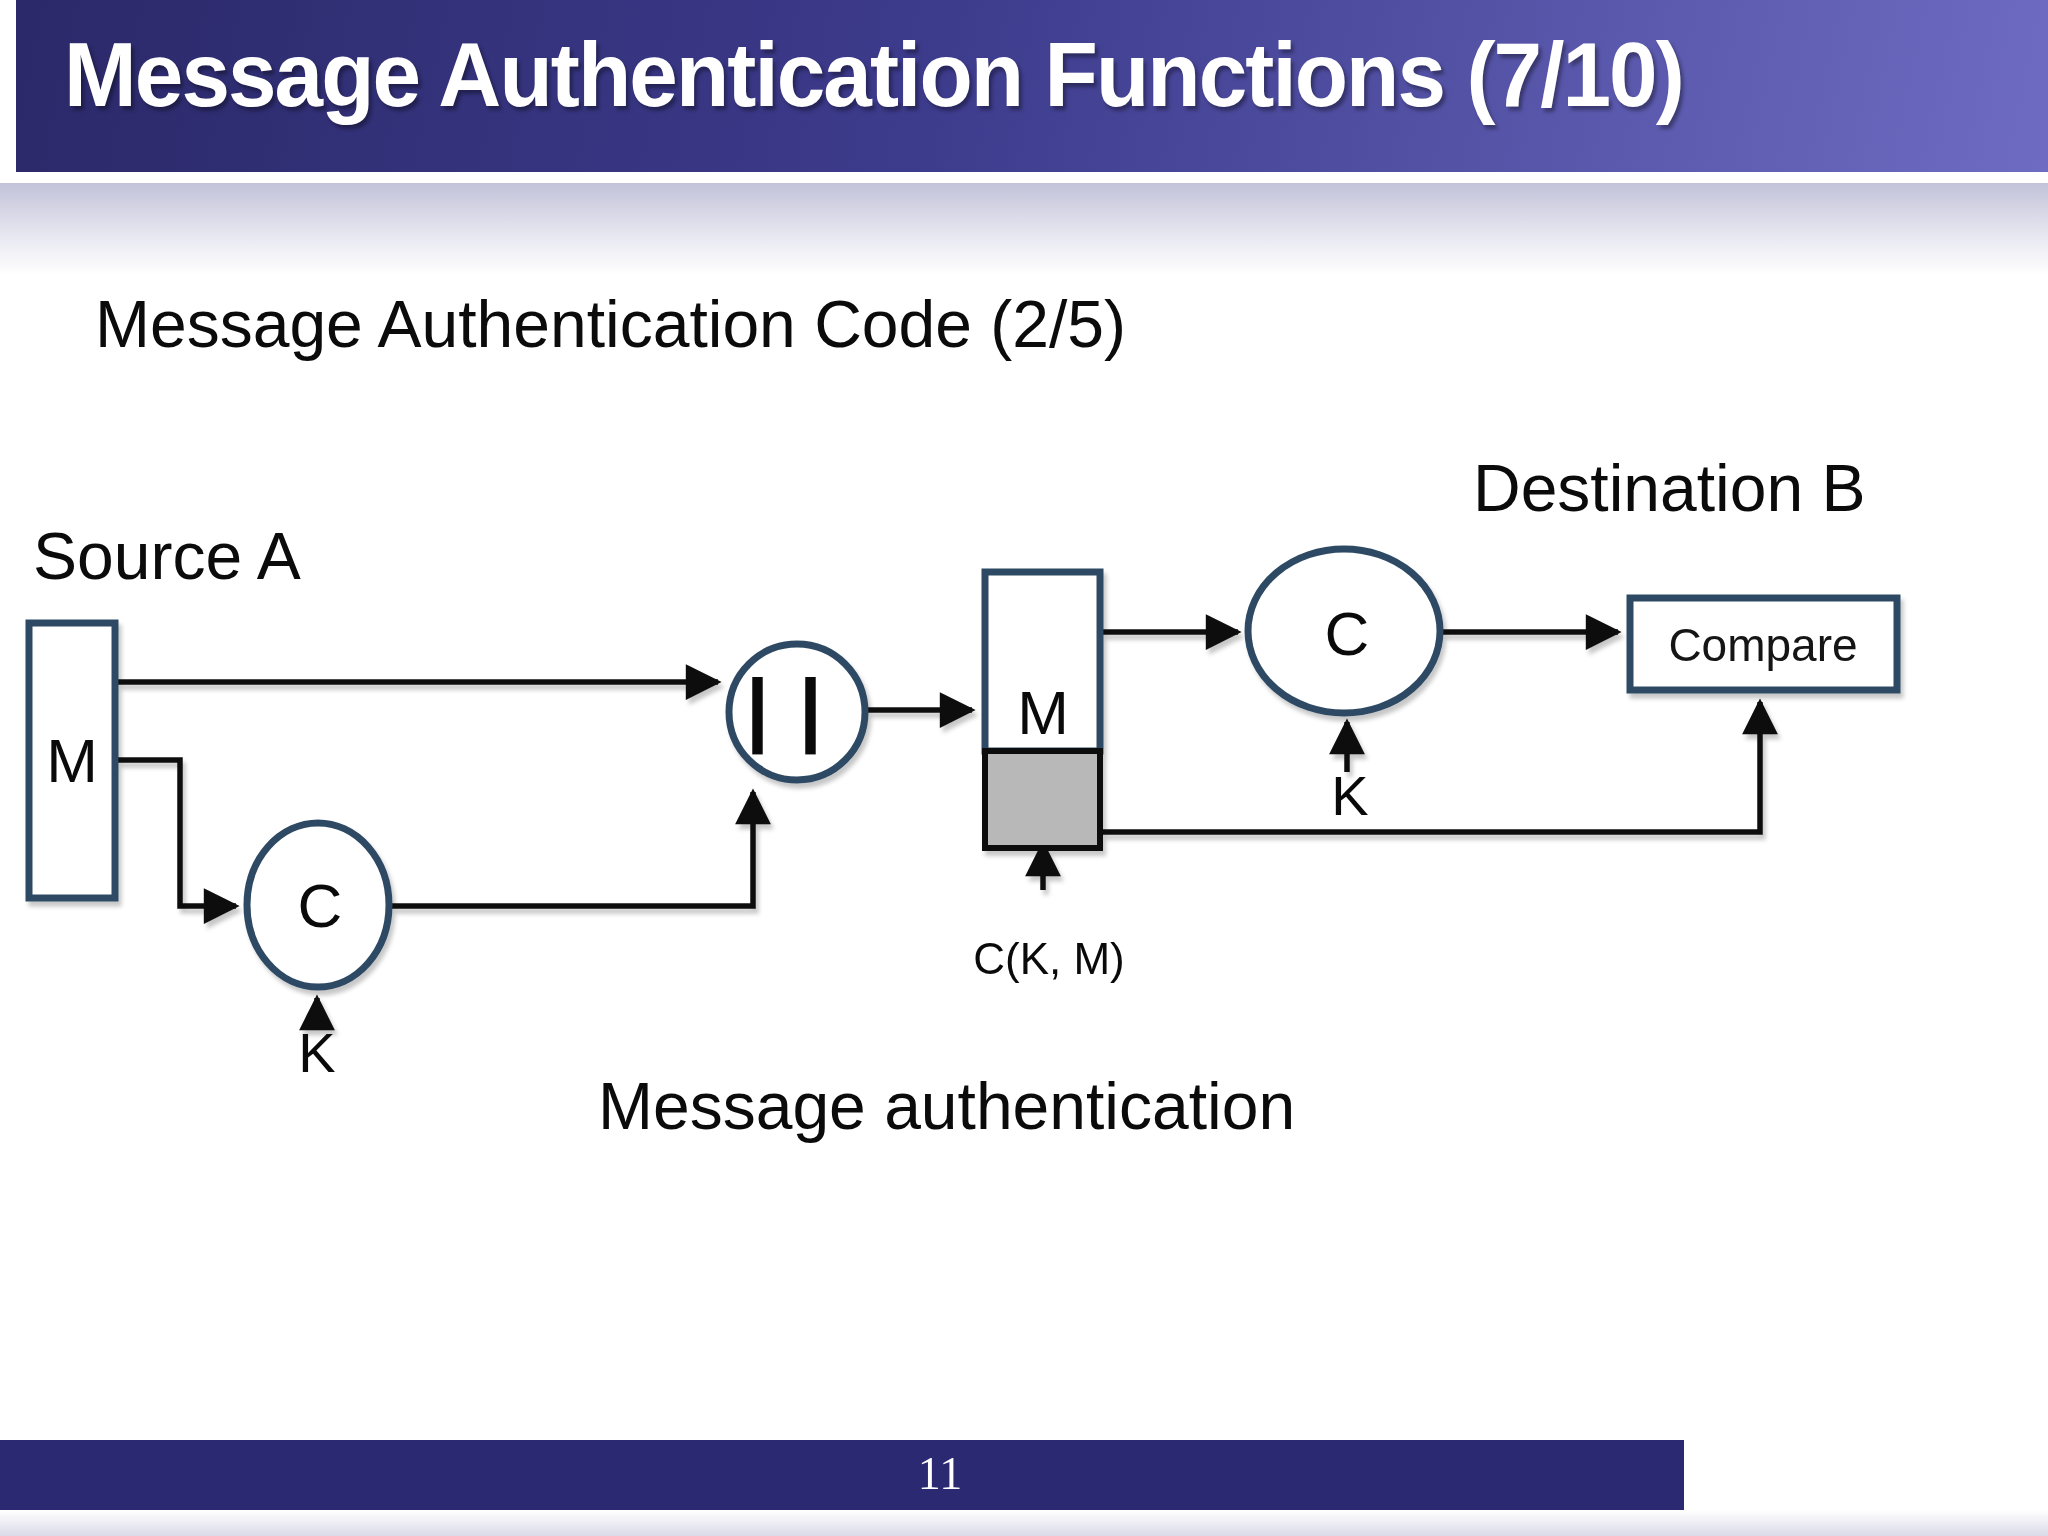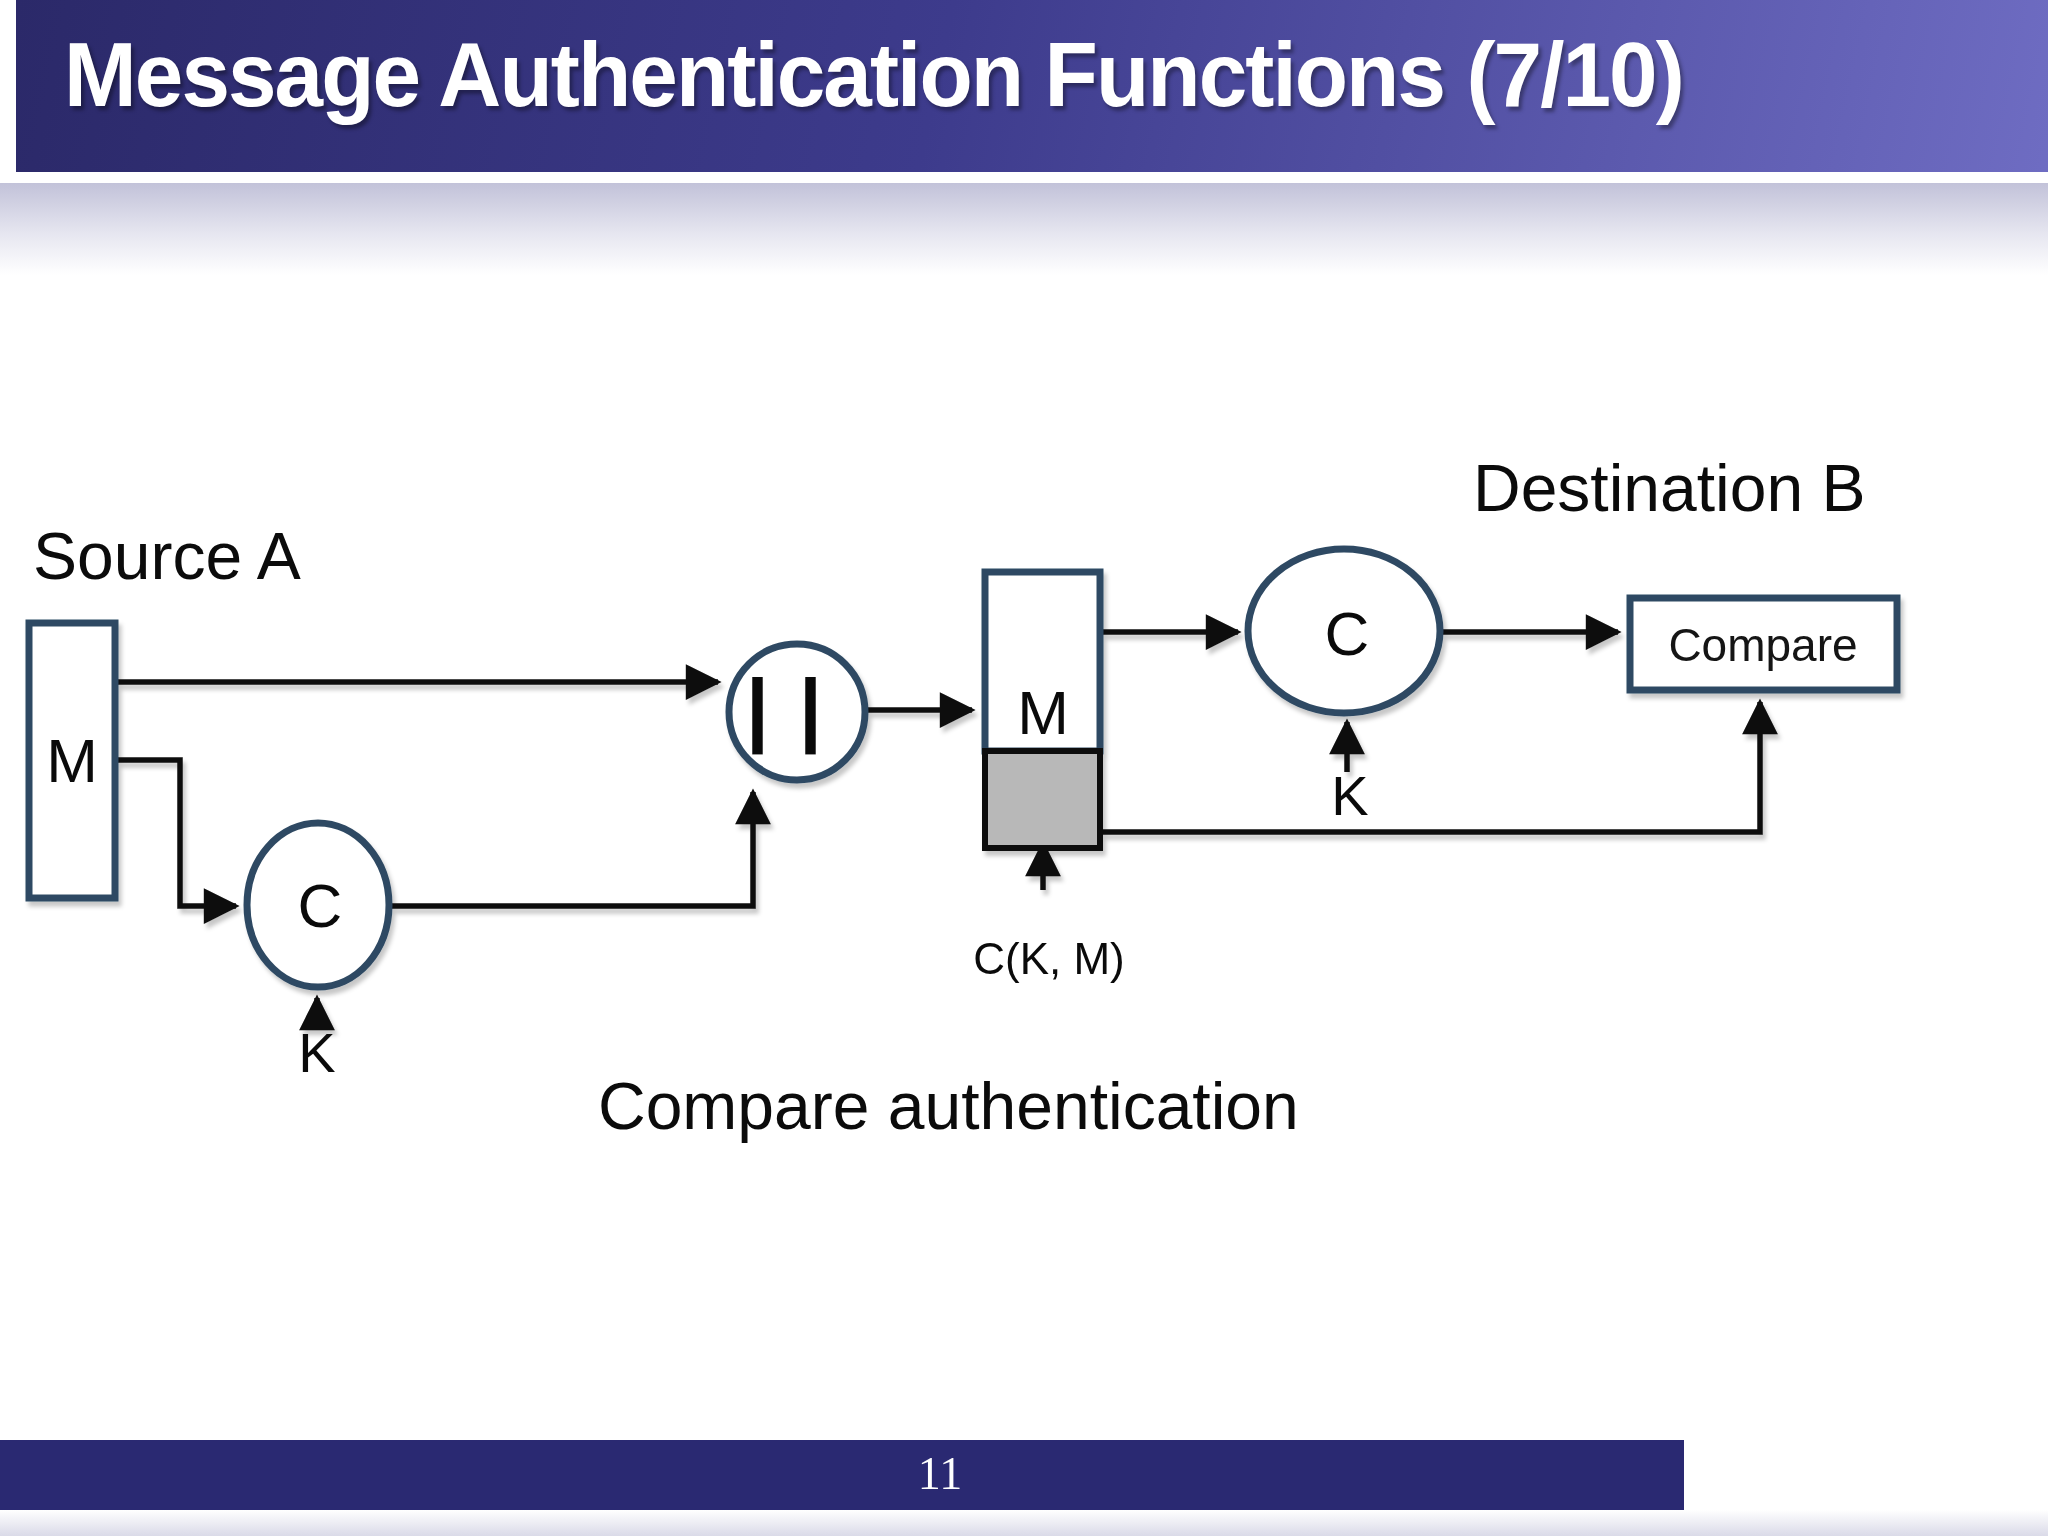--- a/index.html
+++ b/index.html
@@ -77,20 +77,21 @@
 <body>
 
 <div class="stage">
 
   <div class="title-bar">
     <div class="title-text">Message Authentication Functions (7/10)</div>
   </div>
   <div class="white-strip"></div>
   <div class="fade-band"></div>
 
+  <div class="subtitle">Message Authentication Code (2/5)</div>
 
   <svg class="diagram" width="2048" height="1536" viewBox="0 0 2048 1536">
     <defs>
       <marker id="ah" viewBox="0 0 10 10" refX="9" refY="5" markerWidth="8" markerHeight="6.5" orient="auto-start-reverse">
         <path d="M0,0 L10,5 L0,10 z" fill="#0c0c0c"></path>
       </marker>
       <filter id="sh" x="-20%" y="-20%" width="140%" height="140%">
         <feDropShadow dx="3" dy="5" stdDeviation="2" flood-color="#000000" flood-opacity="0.22"></feDropShadow>
       </filter>
     </defs>
@@ -124,20 +125,20 @@
   <div class="dlabel letter" style="left:72px;top:760px;">M</div>
   <div class="dlabel letter" style="left:320px;top:905px;">C</div>
   <div class="dlabel keyletter" style="left:317px;top:1052px;">K</div>
   <div class="dlabel concat-text" style="left:799px;top:712px;">||</div>
   <div class="dlabel letter" style="left:1043px;top:712px;">M</div>
   <div class="dlabel ckm-text" style="left:1049px;top:959px;">C(K, M)</div>
   <div class="dlabel letter" style="left:1347px;top:633px;">C</div>
   <div class="dlabel keyletter" style="left:1350px;top:795px;">K</div>
   <div class="dlabel compare-text" style="left:1763px;top:645px;">Compare</div>
 
-  <div class="caption">Compare authentication</div>
+  <div class="caption">Message authentication</div>
 
   <div class="footer-bar">
     <div class="page-number">11</div>
   </div>
   <div class="below-footer"></div>
 
 </div>
 
 </body></html>

